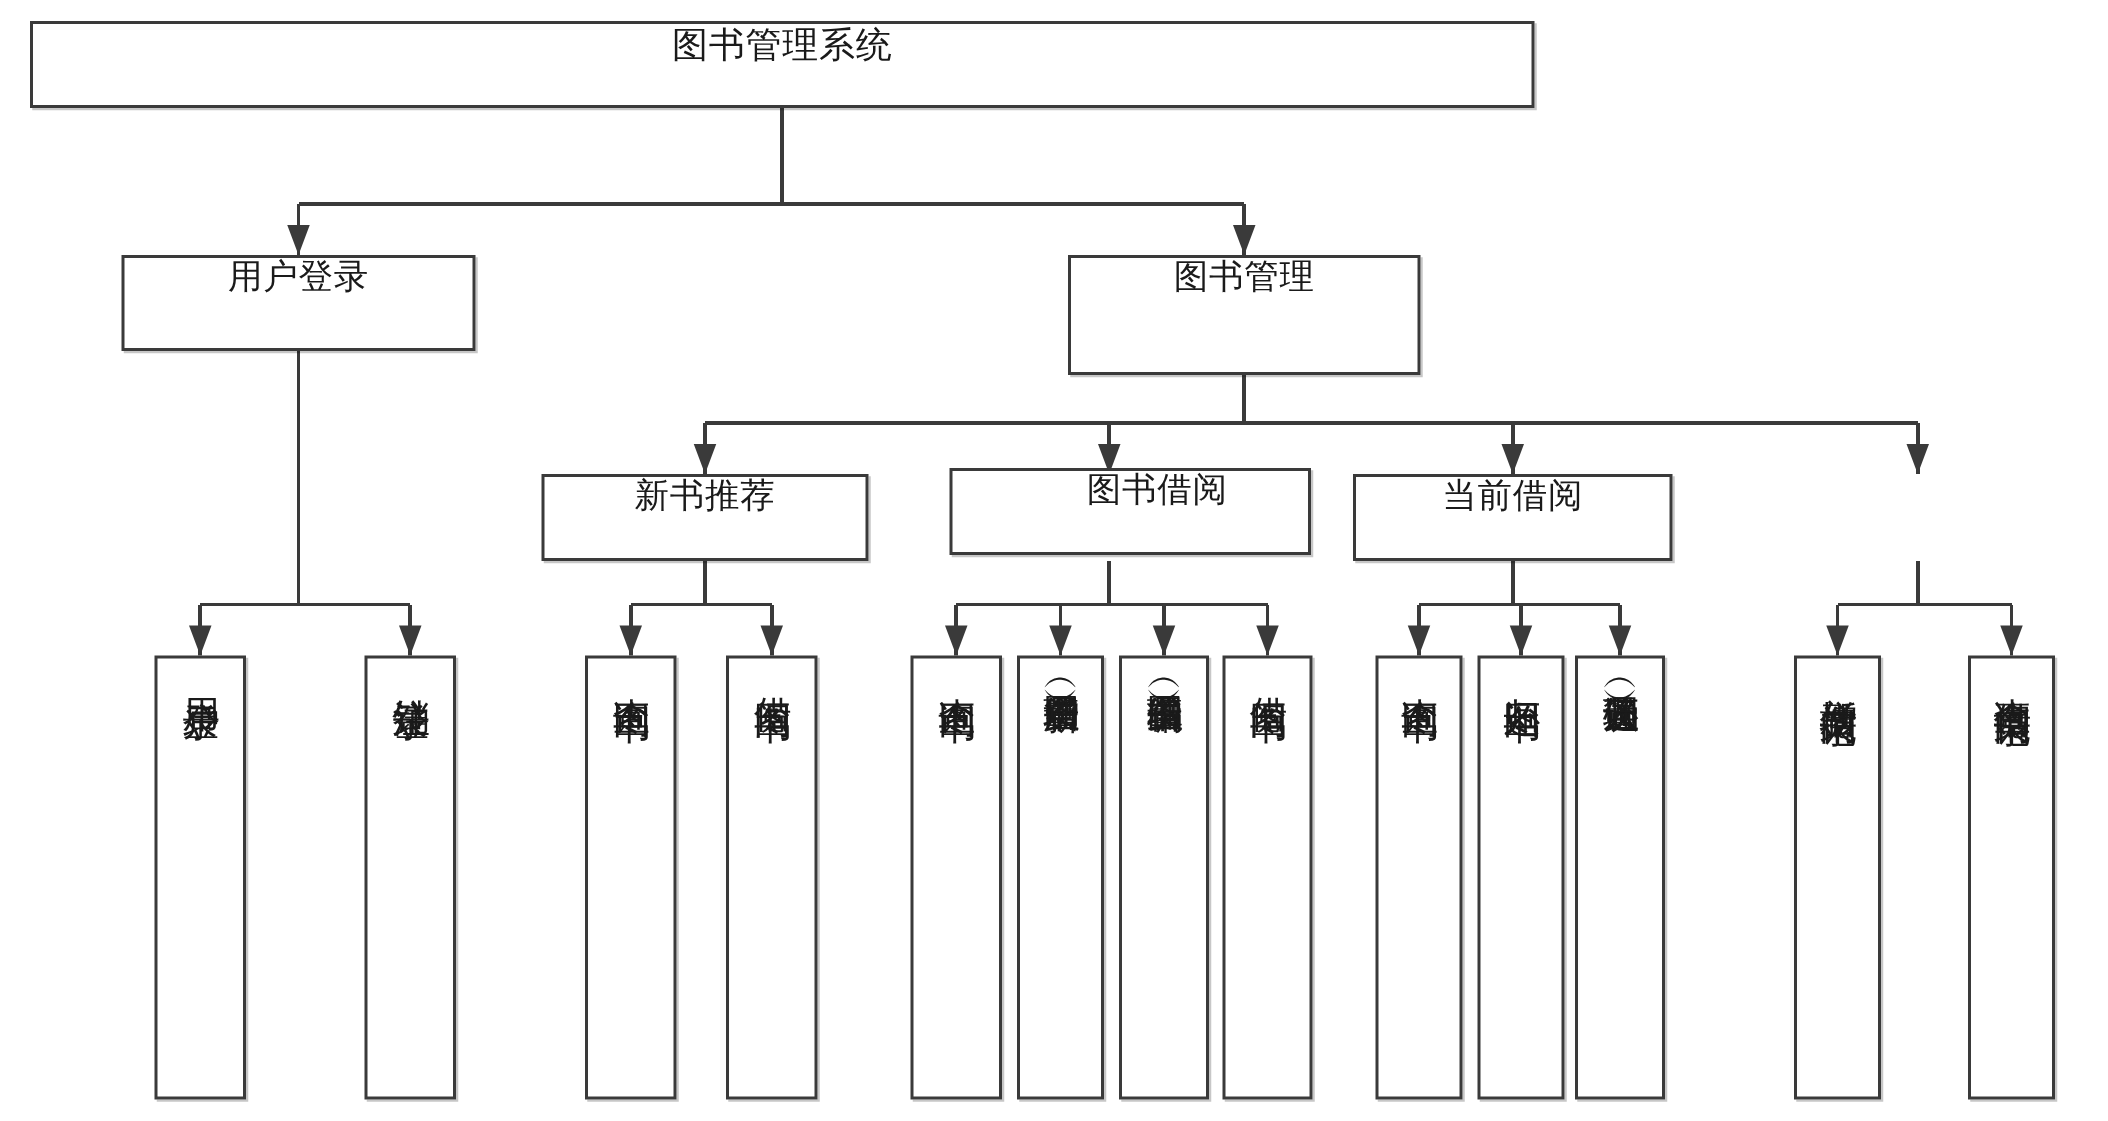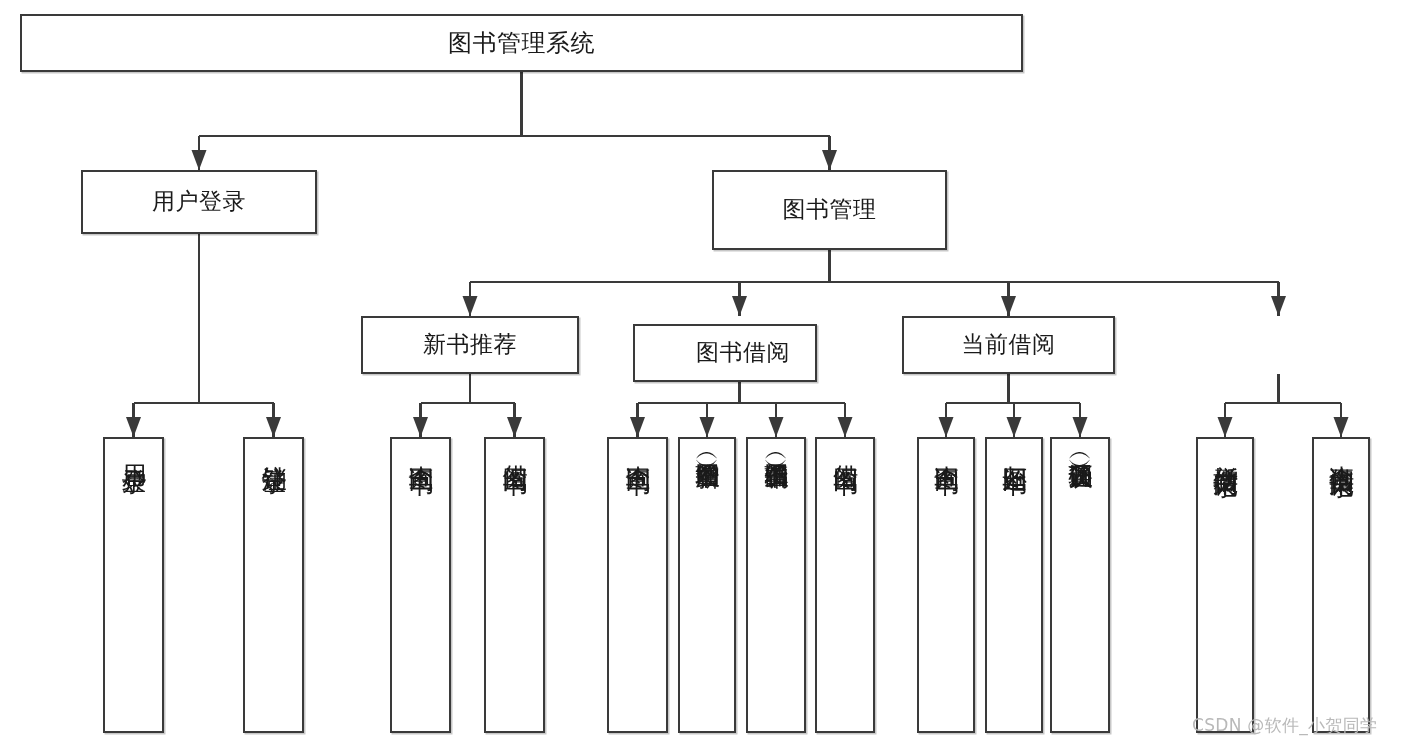--- a/index.html
+++ b/index.html
@@ -25,21 +25,21 @@
     width: 1405px;
     height: 747px;
     pointer-events: none;
   }
   .node {
     position: absolute;
     box-sizing: border-box;
     border: 2.5px solid #3a3a3a;
     background: #ffffff;
     display: flex;
-    align-items: center;
+    align-items: flex-start;
     justify-content: center;
     color: #1a1a1a;
     box-shadow: 1.5px 1.5px 0 0 rgba(0,0,0,0.22);
   }
   .node-label {
     display: block;
     text-align: center;
     line-height: 1.18;
     color: #1a1a1a;
   }
@@ -145,21 +145,21 @@
   <div class="node horiz" style="left: 81px; top: 170px; width: 236px; height: 64px;">
     <span class="node-label">用户登录</span>
   </div>
   <div class="node horiz" style="left: 712px; top: 170px; width: 235px; height: 80px;">
     <span class="node-label">图书管理</span>
   </div>
 
   <div class="node horiz" style="left: 361px; top: 316px; width: 218px; height: 58px;">
     <span class="node-label">新书推荐</span>
   </div>
-  <div class="node horiz" style="left: 633px; top: 324px; width: 184px; height: 58px; padding-left: 36px;">
+  <div class="node horiz" style="left: 633px; top: 312px; width: 241px; height: 58px; padding-left: 36px;">
     <span class="node-label">图书借阅</span>
   </div>
   <div class="node horiz" style="left: 902px; top: 316px; width: 213px; height: 58px;">
     <span class="node-label">当前借阅</span>
   </div>
 
   <div class="node vert" style="left: 103px; top: 437px; width: 61px; height: 296px;">
     <span class="node-label">用户登录</span>
   </div>
   <div class="node vert" style="left: 243px; top: 437px; width: 61px; height: 296px;">
@@ -196,15 +196,14 @@
     <span class="node-label">确认归还（管理员）</span>
   </div>
 
   <div class="node vert" style="left: 1196px; top: 437px; width: 58px; height: 296px;">
     <span class="node-label">新增借阅记录</span>
   </div>
   <div class="node vert" style="left: 1312px; top: 437px; width: 58px; height: 296px;">
     <span class="node-label">查询借阅记录</span>
   </div>
 
-  <div class="watermark" style="left: 1192px; top: 714px;">CSDN @软件_小贺同学</div>
 
 </div>
 
 </body></html>

